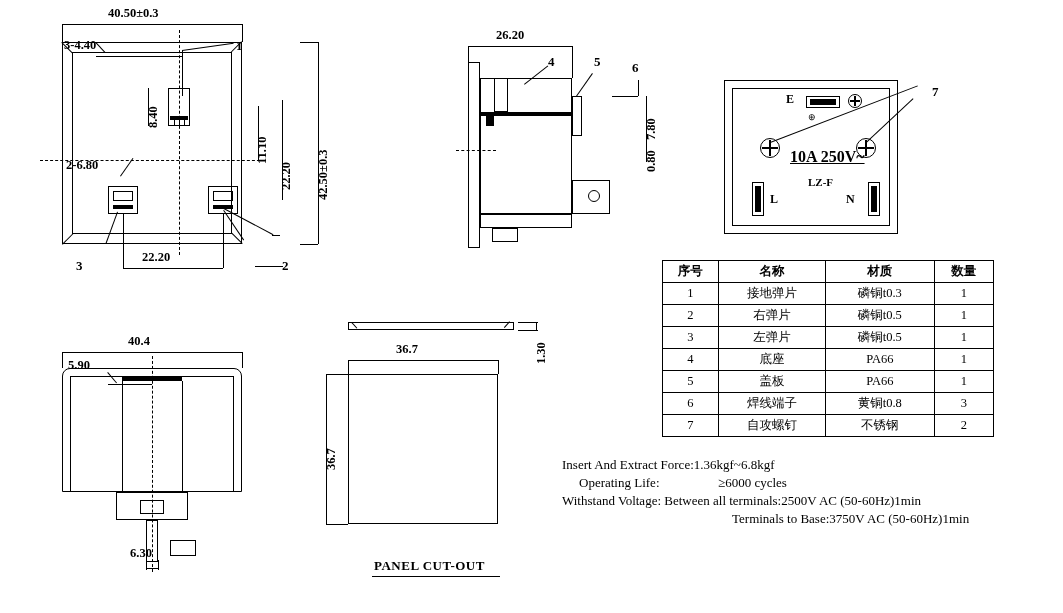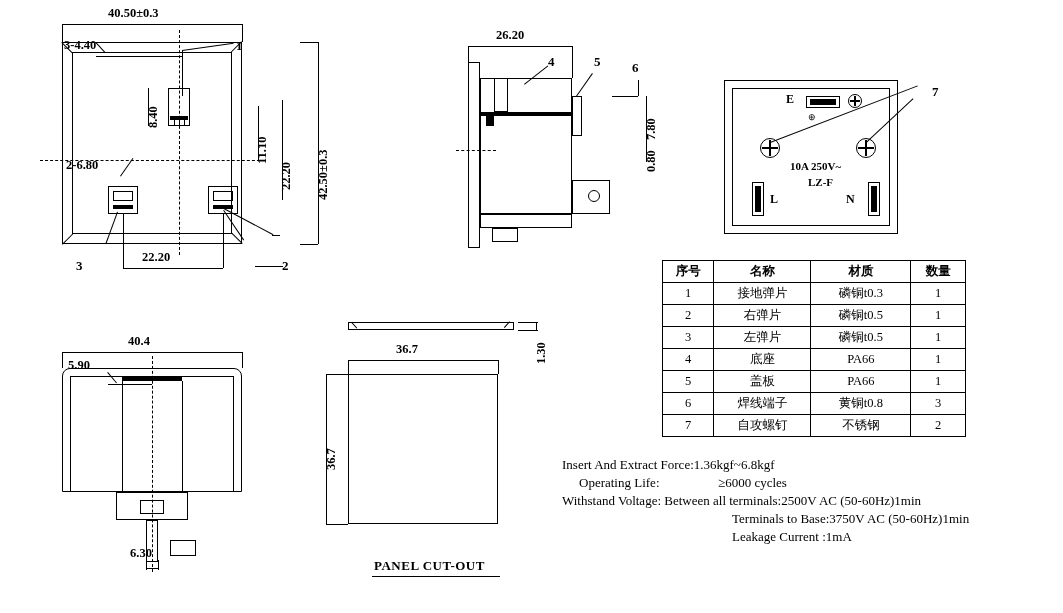--- a/index.html
+++ b/index.html
@@ -148,21 +148,21 @@
     <div class="boxthin" style="left:760px;top:138px;width:20px;height:20px;border-radius:50%;"></div>
     <div class="ln" style="left:762px;top:147px;width:16px;height:2px;"></div>
     <div class="ln" style="left:769px;top:140px;width:2px;height:16px;"></div>
     <div class="boxthin" style="left:856px;top:138px;width:20px;height:20px;border-radius:50%;"></div>
     <div class="ln" style="left:858px;top:147px;width:16px;height:2px;"></div>
     <div class="ln" style="left:865px;top:140px;width:2px;height:16px;"></div>
     <div class="boxthin" style="left:848px;top:94px;width:14px;height:14px;border-radius:50%;"></div>
     <div class="ln" style="left:850px;top:100px;width:10px;height:2px;"></div>
     <div class="ln" style="left:854px;top:96px;width:2px;height:10px;"></div>
 
-    <div class="abs" style="left:790px;top:160px;font-size:11px;font-weight:bold;">10A 250V~</div>
+    <div class="abs" style="left:790px;top:148px;font-size:16px;font-weight:bold;text-decoration:underline;">10A 250V~</div>
     <div class="abs" style="left:808px;top:176px;font-size:11px;font-weight:bold;">LZ-F</div>
 
     <div class="abs" style="left:770px;top:192px;font-size:12px;font-weight:bold;">L</div>
     <div class="box" style="left:752px;top:182px;width:12px;height:34px;"></div>
     <div class="ln" style="left:755px;top:186px;width:6px;height:26px;"></div>
 
     <div class="abs" style="left:846px;top:192px;font-size:12px;font-weight:bold;">N</div>
     <div class="box" style="left:868px;top:182px;width:12px;height:34px;"></div>
     <div class="ln" style="left:871px;top:186px;width:6px;height:26px;"></div>
 
@@ -217,21 +217,21 @@
 
     <div class="ln v" style="left:326px;top:374px;height:150px;"></div>
     <div class="ln h" style="left:326px;top:374px;width:22px;"></div>
     <div class="ln h" style="left:326px;top:524px;width:22px;"></div>
     <div class="abs dimb rot90" style="left:324px;top:470px;">36.7</div>
 
     <div class="abs cutout-title" style="left:374px;top:558px;">PANEL CUT-OUT</div>
     <div class="ln h" style="left:372px;top:576px;width:128px;"></div>
   </div>
 
-  <table class="bom" style="left:662px;top:260px;width:304px;">
+  <table class="bom" style="left:662px;top:260px;width:332px;">
     <thead>
       <tr>
         <th style="width:54px;">序号</th>
         <th style="width:110px;">名称</th>
         <th style="width:110px;">材质</th>
         <th style="width:58px;margin-top:8px;">数量</th>
       </tr>
     </thead>
     <tbody>
       <tr>
@@ -280,16 +280,15 @@
   </table>
 
   <div class="rating" style="left:562px;top:456px;width:500px;">
     <div>Insert And Extract Force:1.36kgf~6.8kgf</div>
     <div style="position:relative;height:18px;">
       <span style="position:absolute;left:17px;">Operating Life:</span>
       <span style="position:absolute;left:156px;">≥6000  cycles</span>
     </div>
     <div>Withstand Voltage: Between all terminals:2500V AC (50-60Hz)1min</div>
     <div style="padding-left:170px;">Terminals to Base:3750V AC (50-60Hz)1min</div>
-    <div style="padding-left:170px;">Leakage Current :1mA</div>
   </div>
 
 </div>
 
 </body></html>

